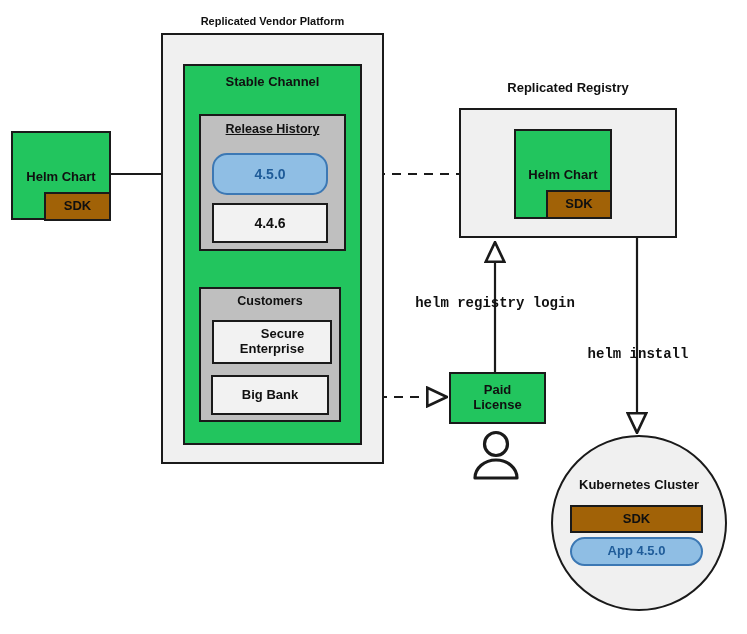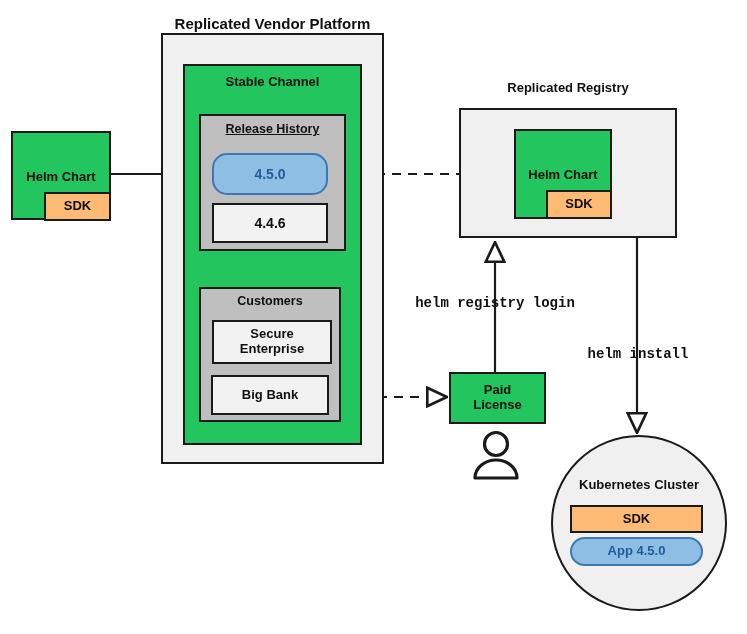--- a/index.html
+++ b/index.html
@@ -34,22 +34,22 @@
     align-items: center;
     justify-content: center;
     text-align: center;
     font-weight: bold;
     color: #101010;
     line-height: 1.15;
   }
   .grey-0 { background: #f0f0f0; }
   .grey-1 { background: #22c55e; }
   .grey-2 { background: #bfbfbf; }
-  .white  { background: #fdba74; }
-  .near-white { background: #f2f2f2; }
+  .white  { background: #a16207; }
+  .near-white { background: #f2f2f2; text-align: right; }
   .blue {
     background: #8fbee4;
     border-color: #3c78b4;
     color: #1f5c99;
     border-radius: 15px;
   }
   .container-title {
     position: absolute;
     left: 0;
     right: 0;
@@ -122,21 +122,21 @@
     <g>
       <line x1="637" y1="238" x2="637" y2="432" stroke="#1a1a1a" stroke-width="2.2" marker-end="url(#arrow-open)"></line>
     </g>
 
     <g>
       <circle cx="496" cy="444" r="11.5" fill="#ffffff" stroke="#1a1a1a" stroke-width="3.2"></circle>
       <path d="M 475 478 a 21 18 0 0 1 42 0 z" fill="#ffffff" stroke="#1a1a1a" stroke-width="3.2" stroke-linejoin="round"></path>
     </g>
   </svg>
 
-  <div class="plain-title" style="left:161px; top:15px; width:223px; font-size:15px;">Replicated Vendor Platform</div>
+  <div class="plain-title" style="left:161px; top:15px; width:223px; font-size:11px;">Replicated Vendor Platform</div>
 
   <div class="node grey-0" style="left:161px; top:33px; width:223px; height:431px;"></div>
 
   <div class="node grey-1" style="left:183px; top:64px; width:179px; height:381px;"></div>
   <div class="container-title" style="left:183px; top:74px; width:179px; font-size:13px;">Stable Channel</div>
 
   <div class="node grey-2" style="left:199px; top:114px; width:147px; height:137px;"></div>
   <div class="container-title" style="left:199px; top:122px; width:147px; font-size:12.5px;text-decoration:underline;">Release History</div>
 
   <div class="node blue" style="left:212px; top:153px; width:116px; height:42px; font-size:14px;">4.5.0</div>

